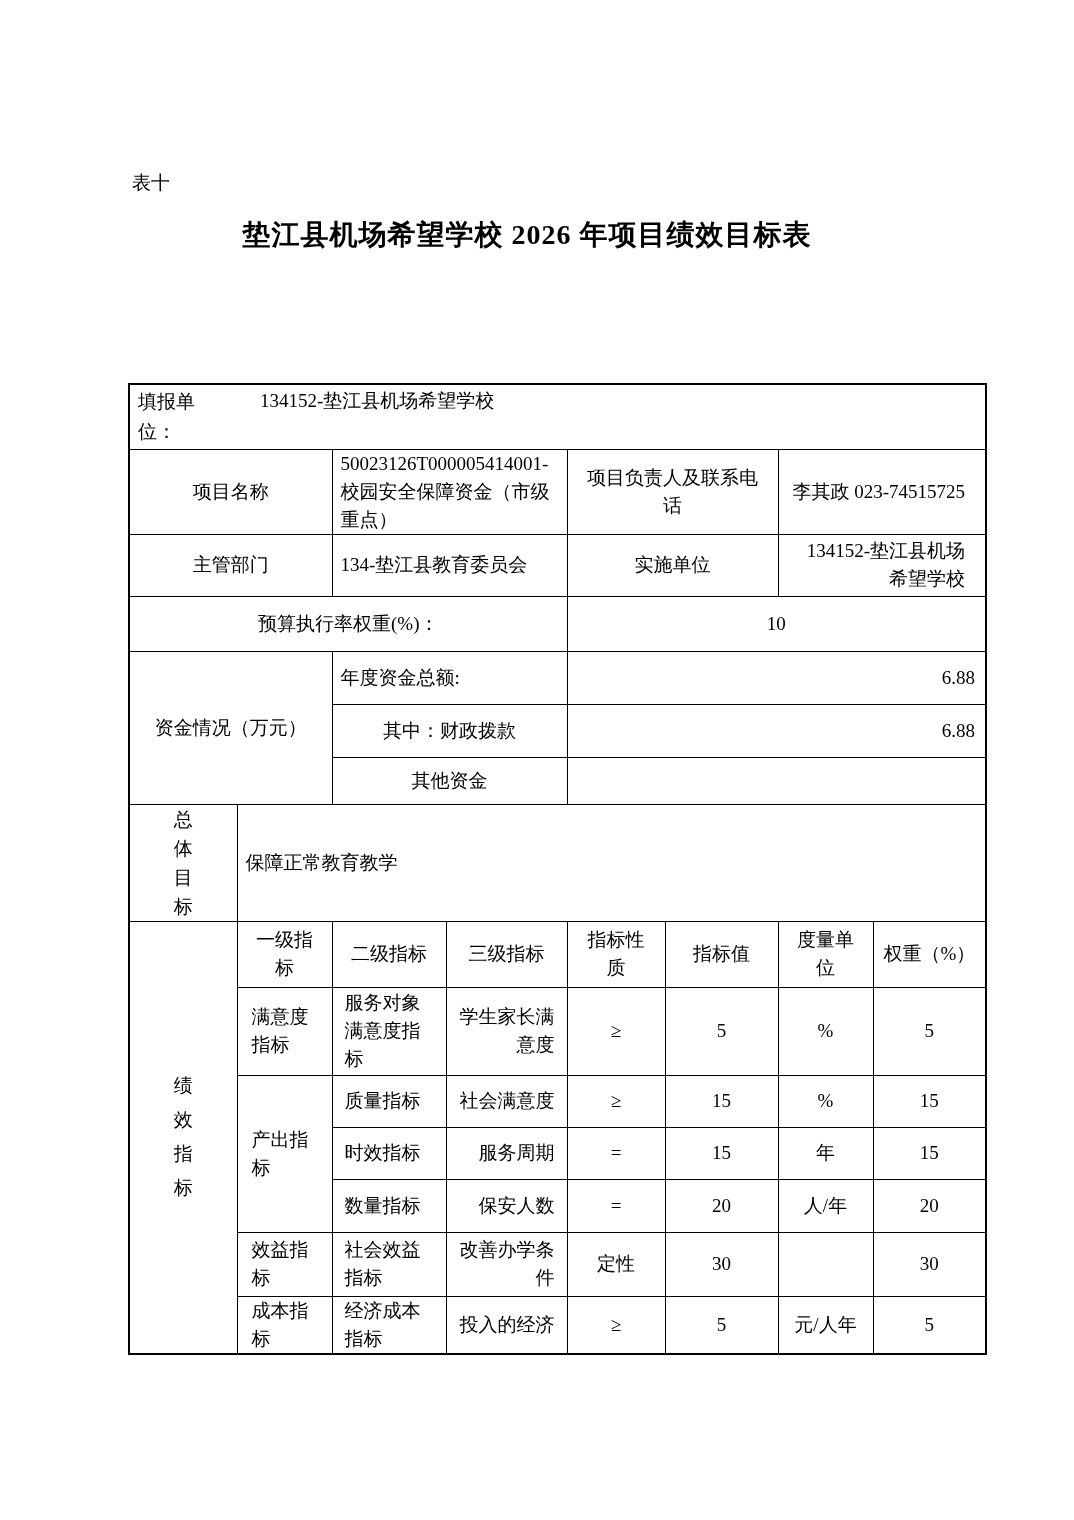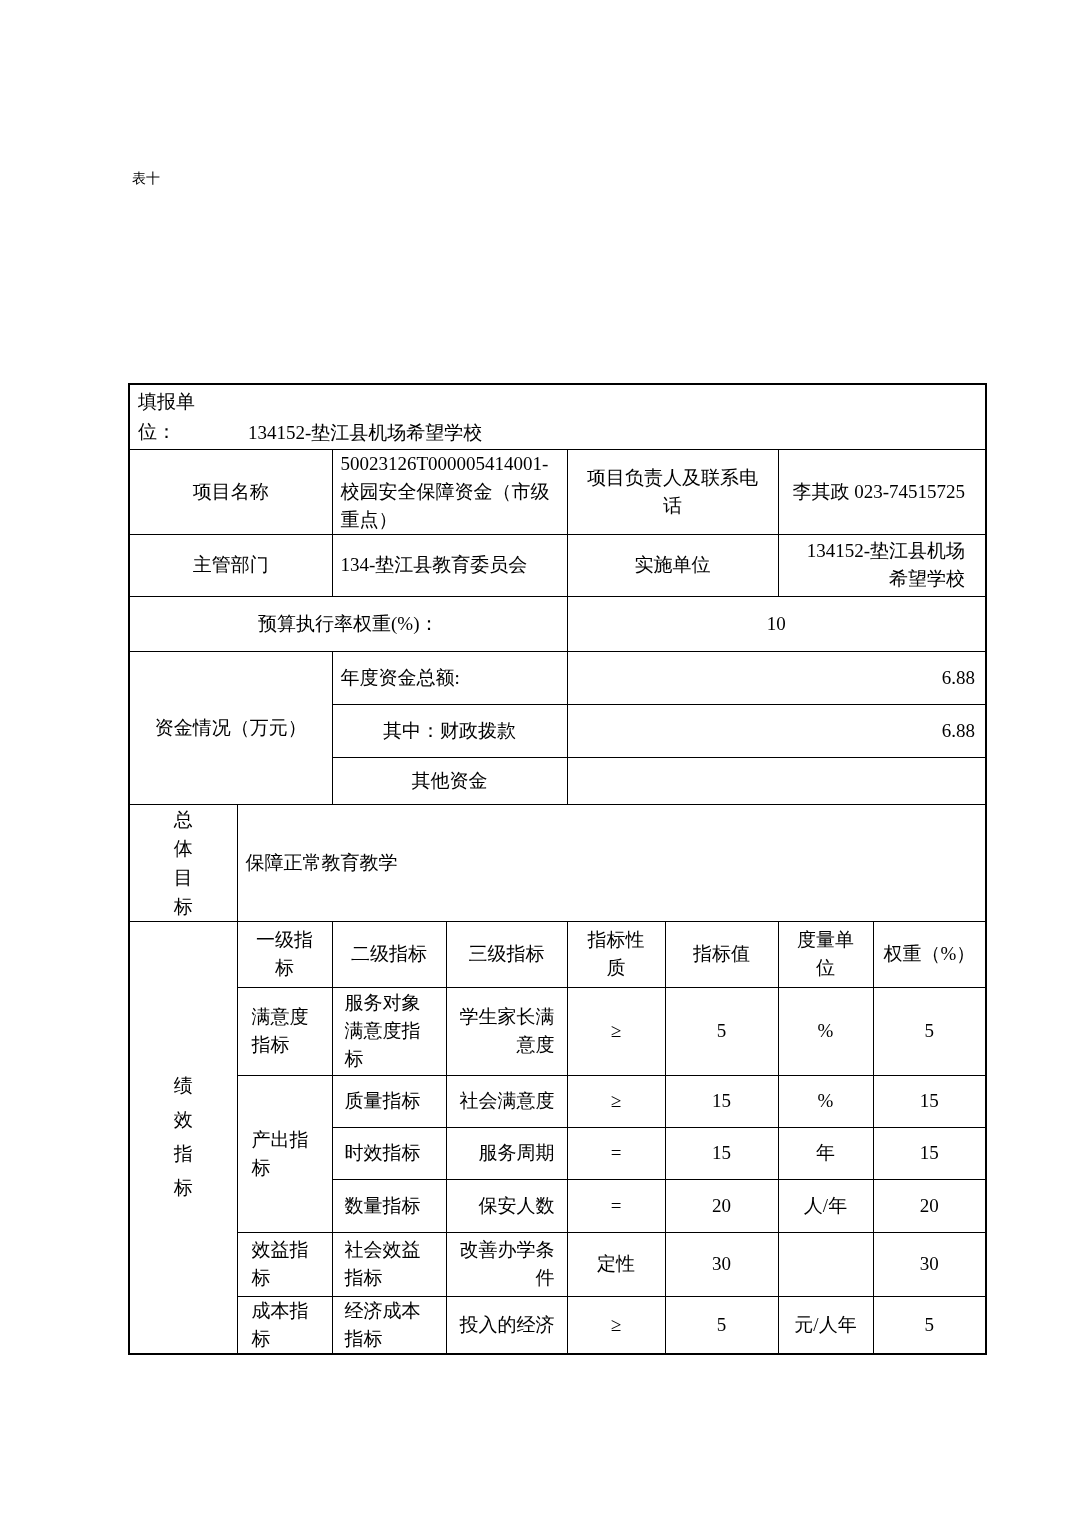--- a/index.html
+++ b/index.html
@@ -9,21 +9,21 @@
     width: 1074px;
     height: 1520px;
     background: #ffffff;
     color: #000;
     font-family: "Liberation Serif", "DejaVu Serif", serif;
     overflow: hidden;
   }
   .doc-tag {
     position: absolute;
     left: 132px; top: 170px;
-    font-size: 14px;
+    font-size: 19px;
   }
   .doc-title {
     position: absolute;
     left: 0; right: 20px; top: 216px;
     text-align: center;
     font-size: 28px;
     font-weight: bold;
     letter-spacing: 1px;
     margin: 0;
   }
@@ -60,21 +60,21 @@
   .c  { text-align: center; }
   .l  { text-align: left; padding-left: 8px; }
   .r  { text-align: right; padding-right: 10px; }
   .lv1 { text-align: left; padding: 0 14px 0 14px; }
   .lv2 { text-align: left; padding: 0 18px 0 12px; }
   .lv3 { text-align: right; padding: 0 12px 0 12px; }
   .hdr { text-align: center; padding: 0 12px; }
   .hdr-w { text-align: center; padding: 0 6px; }
   .contact-hdr { text-align: center; padding: 0 14px; }
   .val-right { text-align: right; padding: 0 20px 0 12px; }
-  .report-flex { display: flex; align-items: flex-end; }
+  .report-flex { display: flex; align-items: flex-start; gap: 12px; }
   .report-label { width: 62px; margin-left: 8px; line-height: 30px; flex: none; }
   .report-value { margin-left: 48px; }
   .vlabel {
     width: 24px;
     margin: 0 auto;
     word-break: break-all;
     text-align: center;
     line-height: 29px;
   }
   .vlabel-tall { line-height: 34px; }
@@ -94,20 +94,21 @@
   .rh13 { height: 53px; }
   .rh14 { height: 64px; }
   .rh15 { height: 51px; }
 </style>
 </head>
 <body>
 
 <div class="page">
 
   <div class="doc-tag">表十</div>
+  <h1 class="doc-title">垫江县机场希望学校 2026 年项目绩效目标表</h1>
 
   <table class="main">
     <colgroup>
       <col style="width:108px">
         <col style="width:95px">
         <col style="width:114px">
         <col style="width:121px">
       <col style="width:98px">
         <col style="width:113px">
         <col style="width:95px">

